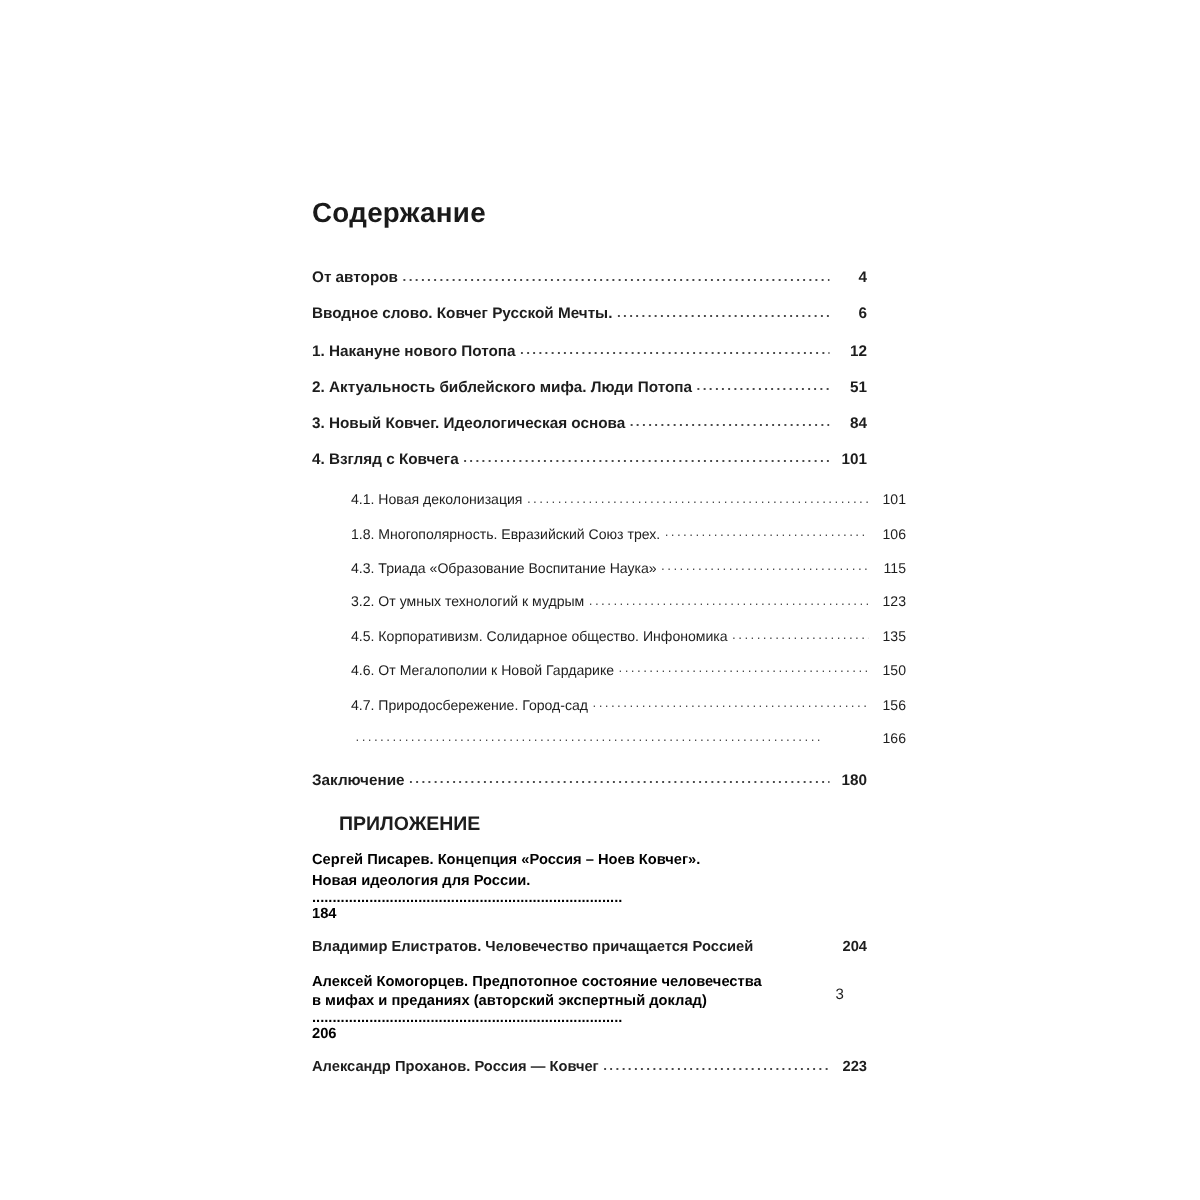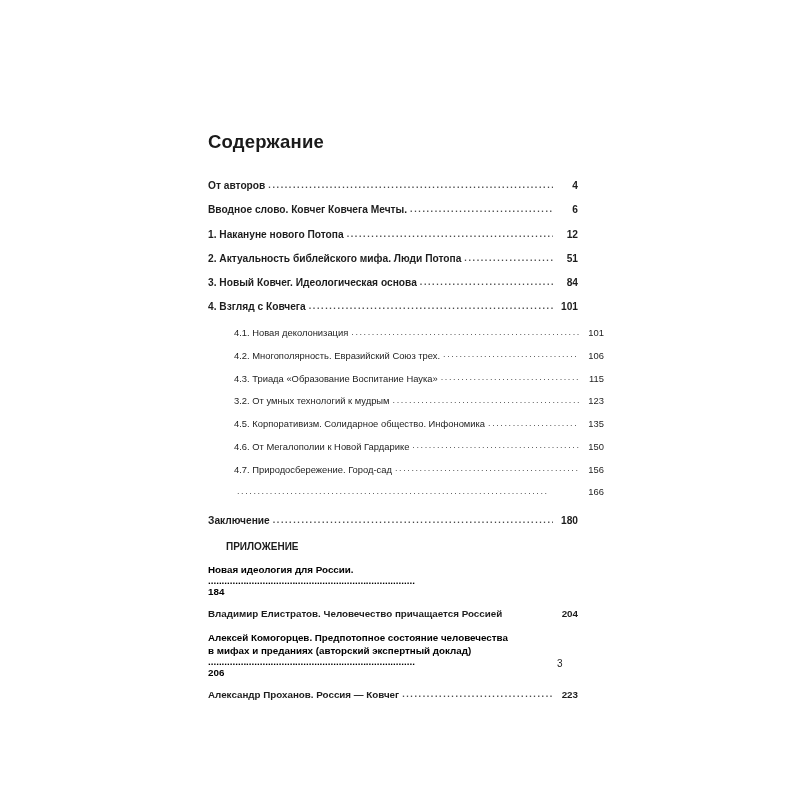--- a/index.html
+++ b/index.html
@@ -76,21 +76,21 @@
   }
   .lvl-top.sp-lg { margin-bottom: 13px; }
   .lvl-sub {
     font-size: 9.4px;
     font-weight: normal;
     margin-bottom: 11px;
     padding-left: 26px;
     align-items: flex-end;
   }
   .lvl-app-head {
-    font-size: 10px;
+    font-size: 13px;
     font-weight: bold;
     margin-bottom: 11px;
     padding-left: 18px;
   }
   .lvl-app {
     font-size: 9.8px;
     font-weight: bold;
     margin-bottom: 11px;
   }
   .two-line {
@@ -125,21 +125,21 @@
 
     <div class="toc">
 
       <div class="entry lvl-top">
         <span class="label">От авторов</span>
         <span class="dots">............................................................................</span>
         <span class="page-num">4</span>
       </div>
 
       <div class="entry lvl-top">
-        <span class="label">Вводное слово. Ковчег Ковчега Мечты.</span>
+        <span class="label">Вводное слово. Ковчег Русской Мечты.</span>
         <span class="dots">............................................................................</span>
         <span class="page-num">6</span>
       </div>
 
       <div class="entry lvl-top">
         <span class="label">1. Накануне нового Потопа</span>
         <span class="dots">............................................................................</span>
         <span class="page-num">12</span>
       </div>
 
@@ -161,21 +161,21 @@
         <span class="page-num">101</span>
       </div>
 
       <div class="entry lvl-sub">
         <span class="label">4.1. Новая деколонизация</span>
         <span class="dots">............................................................................</span>
         <span class="page-num">101</span>
       </div>
 
       <div class="entry lvl-sub">
-        <span class="label">4.2. Многополярность. Евразийский Союз трех.</span>
+        <span class="label">1.8. Многополярность. Евразийский Союз трех.</span>
         <span class="dots">............................................................................</span>
         <span class="page-num">106</span>
       </div>
 
       <div class="entry lvl-sub">
         <span class="label">4.3. Триада «Образование Воспитание Наука»</span>
         <span class="dots">............................................................................</span>
         <span class="page-num">115</span>
       </div>
 
@@ -214,20 +214,21 @@
         <span class="label">Заключение</span>
         <span class="dots">............................................................................</span>
         <span class="page-num">180</span>
       </div>
 
       <div class="entry lvl-app-head">
         <span class="label">ПРИЛОЖЕНИЕ</span>
       </div>
 
       <div class="lvl-app two-line">
+        <span class="line1">Сергей Писарев. Концепция «Россия – Ноев Ковчег».</span>
         <span class="line2">
           <span class="label">Новая идеология для России.</span>
           <span class="dots">............................................................................</span>
           <span class="page-num">184</span>
         </span>
       </div>
 
       <div class="entry lvl-app">
         <span class="label">Владимир Елистратов. Человечество причащается Россией</span>
         <span class="dots">&nbsp;</span>

